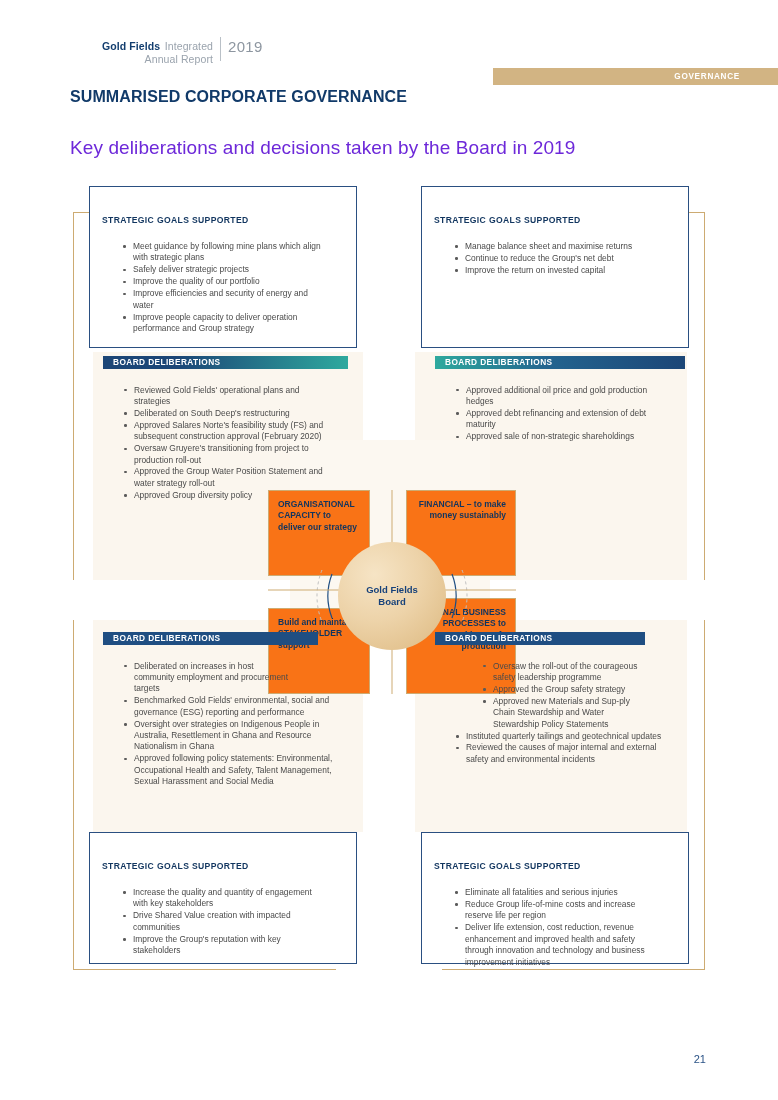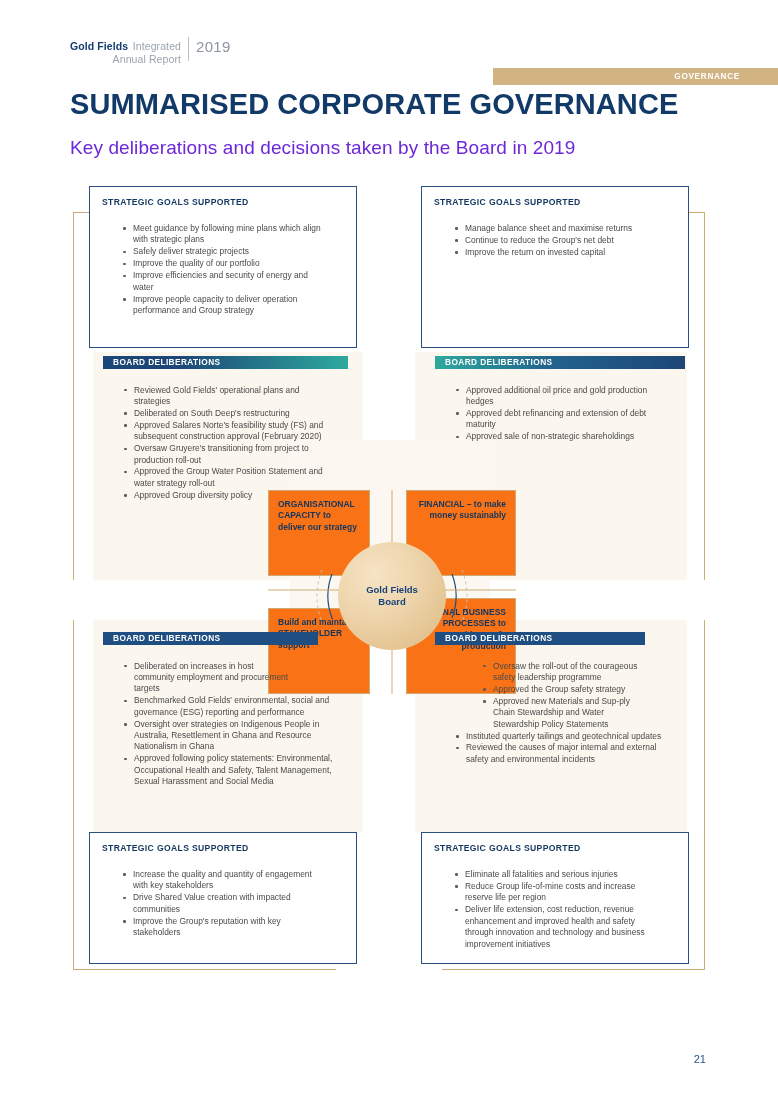--- a/index.html
+++ b/index.html
@@ -12,37 +12,37 @@
     overflow: hidden;
     color: #3f3f3f;
   }
 
   
   #header { position:absolute; left:0; top:0; width:778px; height:72px; }
   #logo { position:absolute; left:70px; top:36px; display:flex; align-items:flex-start; }
   .logo-left { text-align:right; line-height:1.12; }
   .logo-gf { font-size:10.5px; font-weight:bold; color:#123d6e; letter-spacing:.1px; }
   .logo-sub { font-size:10.5px; font-weight:normal; color:#9aa3ad; letter-spacing:.1px; }
-  .logo-l1 { white-space:nowrap; }
+  .logo-l1 { white-space:nowrap;margin-left:32px; }
   .logo-divider { width:1px; background:#b9c0c7; margin:1px 7px 0 7px; height:24px; }
   .logo-year { font-size:15px; color:#8d96a0; letter-spacing:.3px; line-height:1.5; }
 
   #governance-banner {
     position:absolute; left:493px; top:39px; width:285px; height:17px;
     background:#d2b483; color:#ffffff;
     font-size:8.2px; font-weight:bold; letter-spacing:.7px;
     display:flex; align-items:center; justify-content:flex-end;
     padding-right:38px;
     margin-top:29px;
   }
 
   
   #page-title {
     position:absolute; left:70px; top:88px;
-    font-size:29px; font-weight:bold; color:#113a69; letter-spacing:.1px;
+    font-size:16px; font-weight:bold; color:#113a69; letter-spacing:.1px;
   }
   #page-subtitle {
     position:absolute; left:70px; top:137px;
     font-size:19px; color:#6d28d9; font-weight:normal; letter-spacing:.1px;
   }
 
   
   .tan-frame { position:absolute; border:1px solid #cdab72; }
   #frame-tl { left:73px;  top:212px; width:263px; height:368px; border-right:none; border-bottom:none; }
   #frame-tr { left:442px; top:212px; width:263px; height:368px; border-left:none;  border-bottom:none; }
@@ -51,21 +51,21 @@
 
   
   .cream-wash { position:absolute; background:#fbf6ee; }
   #wash-tl { left:93px;  top:352px; width:270px; height:228px; }
   #wash-tr { left:415px; top:352px; width:272px; height:228px; }
   #wash-bl { left:93px;  top:620px; width:270px; height:212px; }
   #wash-br { left:415px; top:620px; width:272px; height:212px; }
   #wash-mid { left:290px; top:440px; width:200px; height:200px; background:#fcf8f1; }
 
   
-  .goal-card { position:absolute; background:#ffffff; border:1px solid #2a4f81; padding:10px 12px 10px 12px; }
+  .goal-card { position:absolute; background:#ffffff; border:1px solid #2a4f81; padding:28px 12px 10px 12px; }
   #goals-tl { left:89px;  top:186px; width:268px; height:162px; }
   #goals-tr { left:421px; top:186px; width:268px; height:162px; }
   #goals-bl { left:89px;  top:832px; width:268px; height:132px; }
   #goals-br { left:421px; top:832px; width:268px; height:132px; }
 
   .goal-title {
     font-size:8.6px; font-weight:bold; color:#11355f;
     letter-spacing:.35px; margin-bottom:4px;
   }
 

